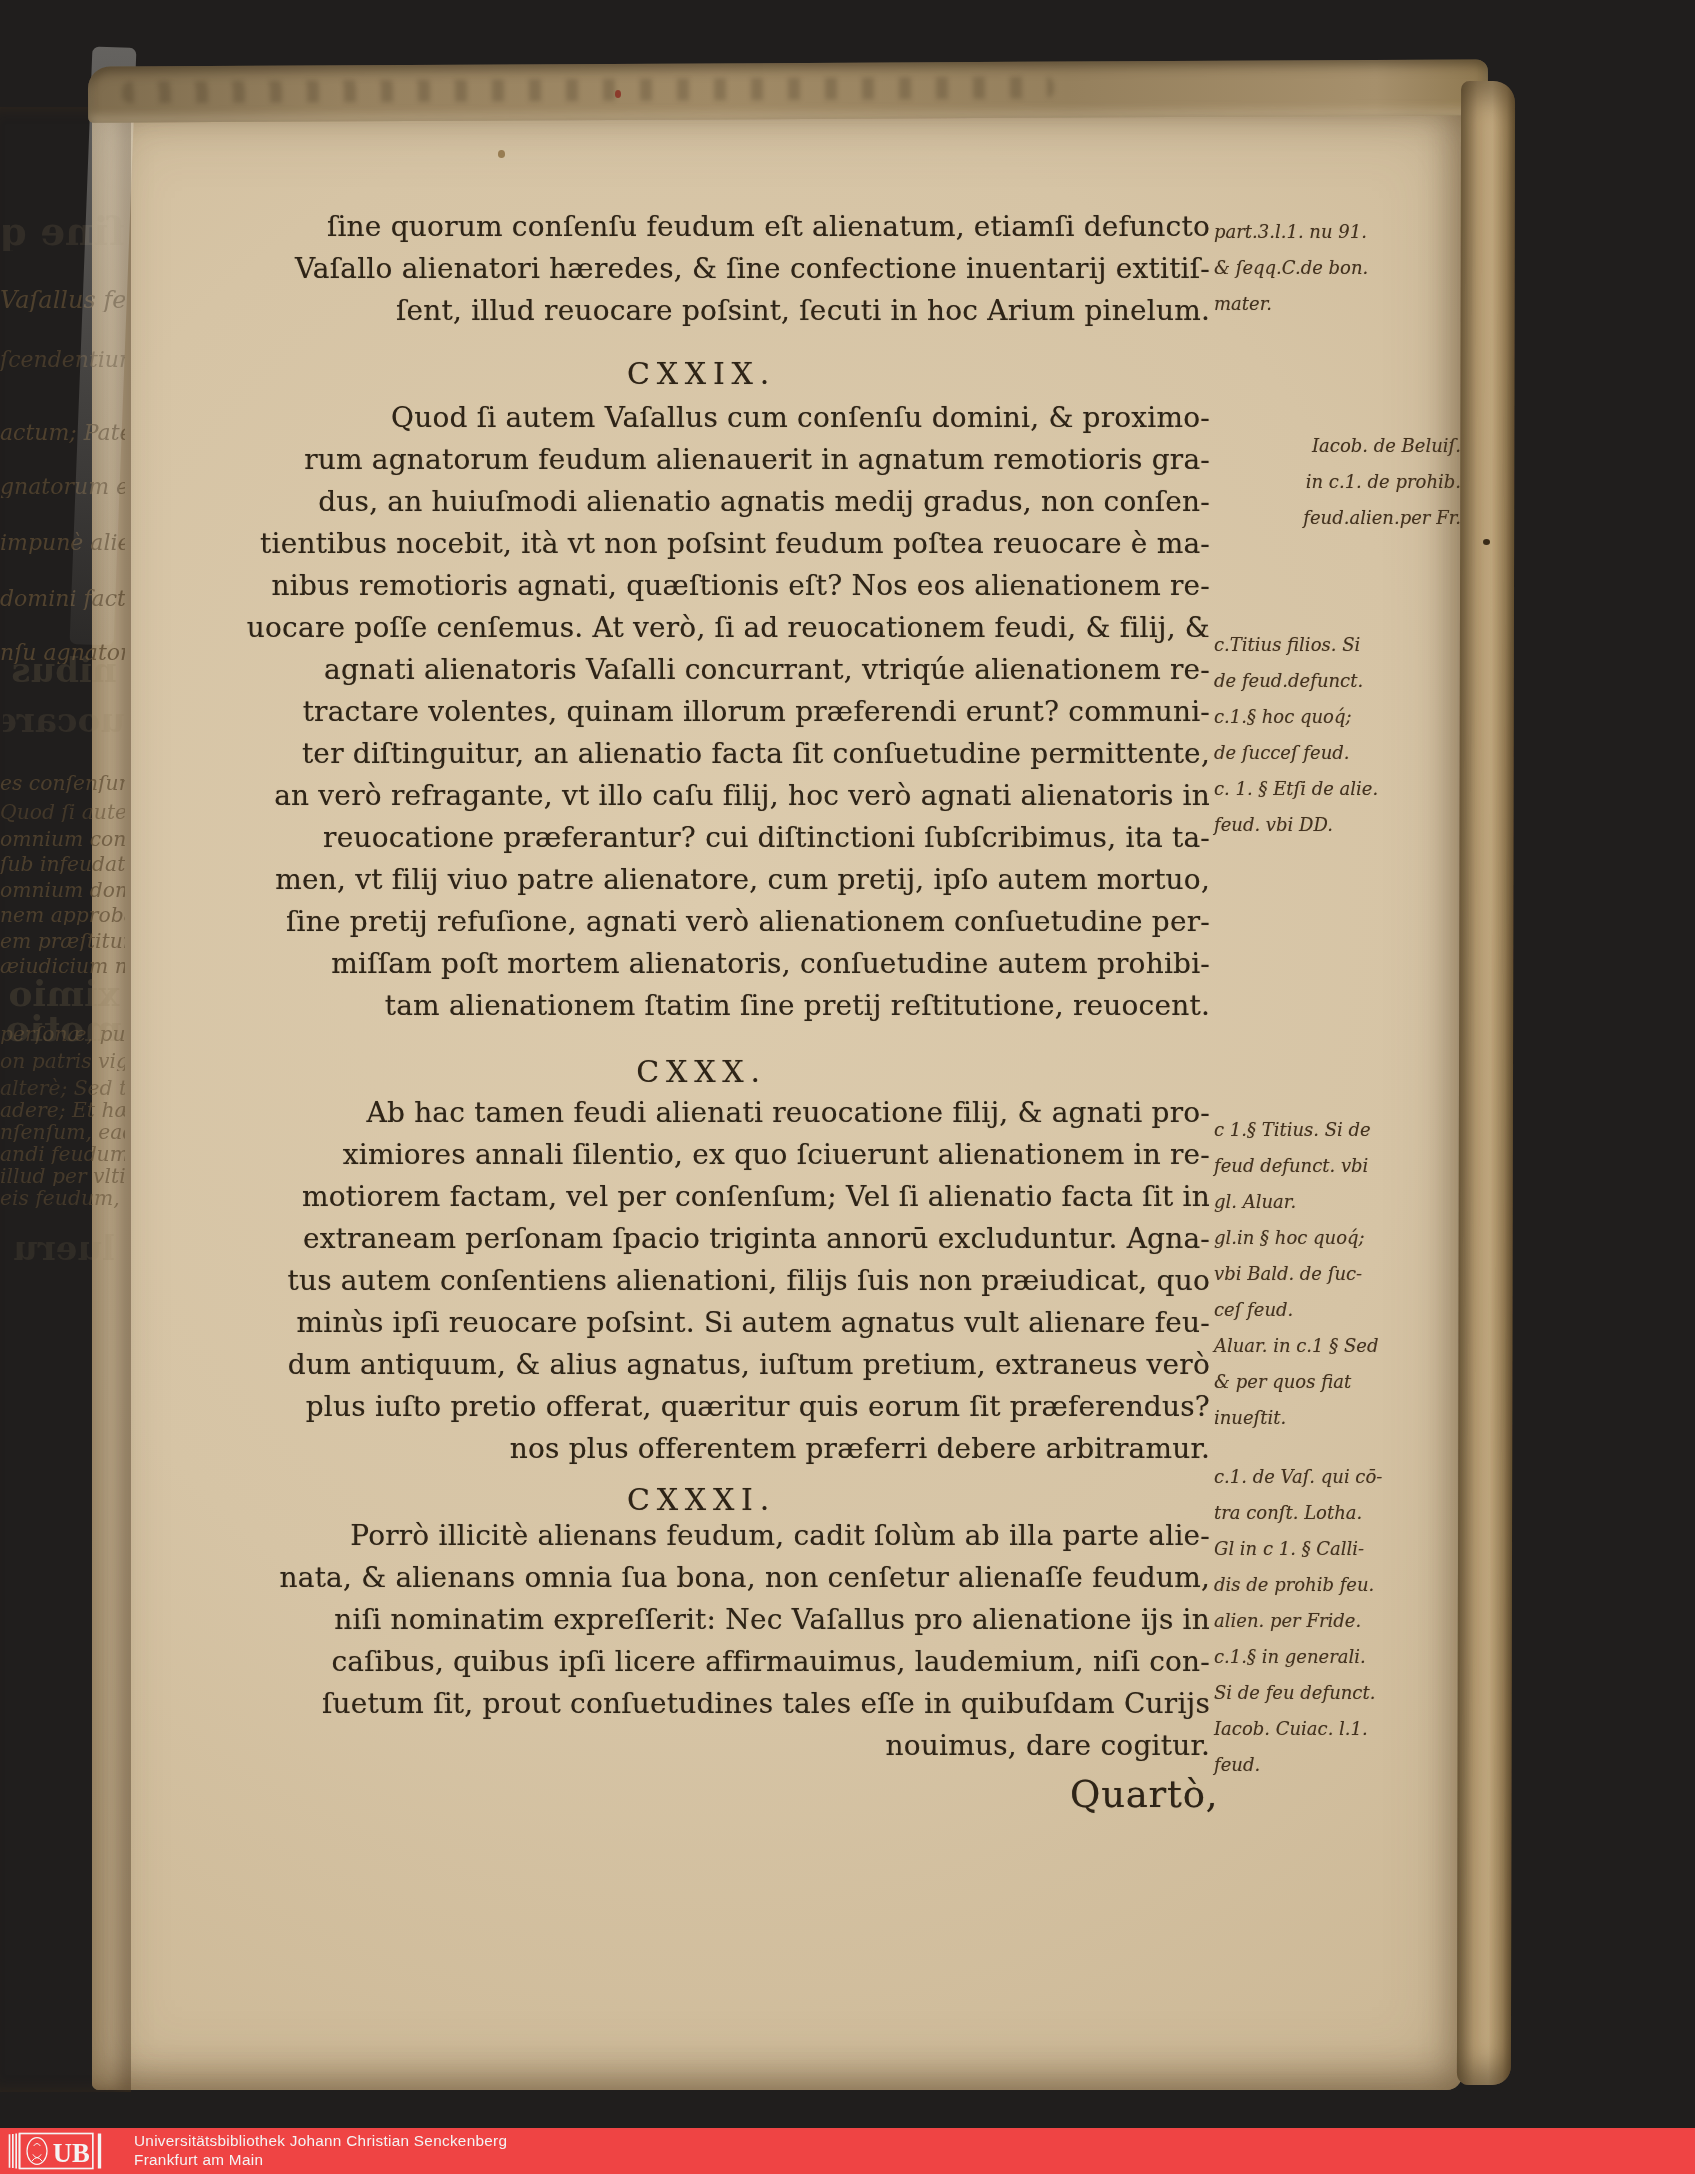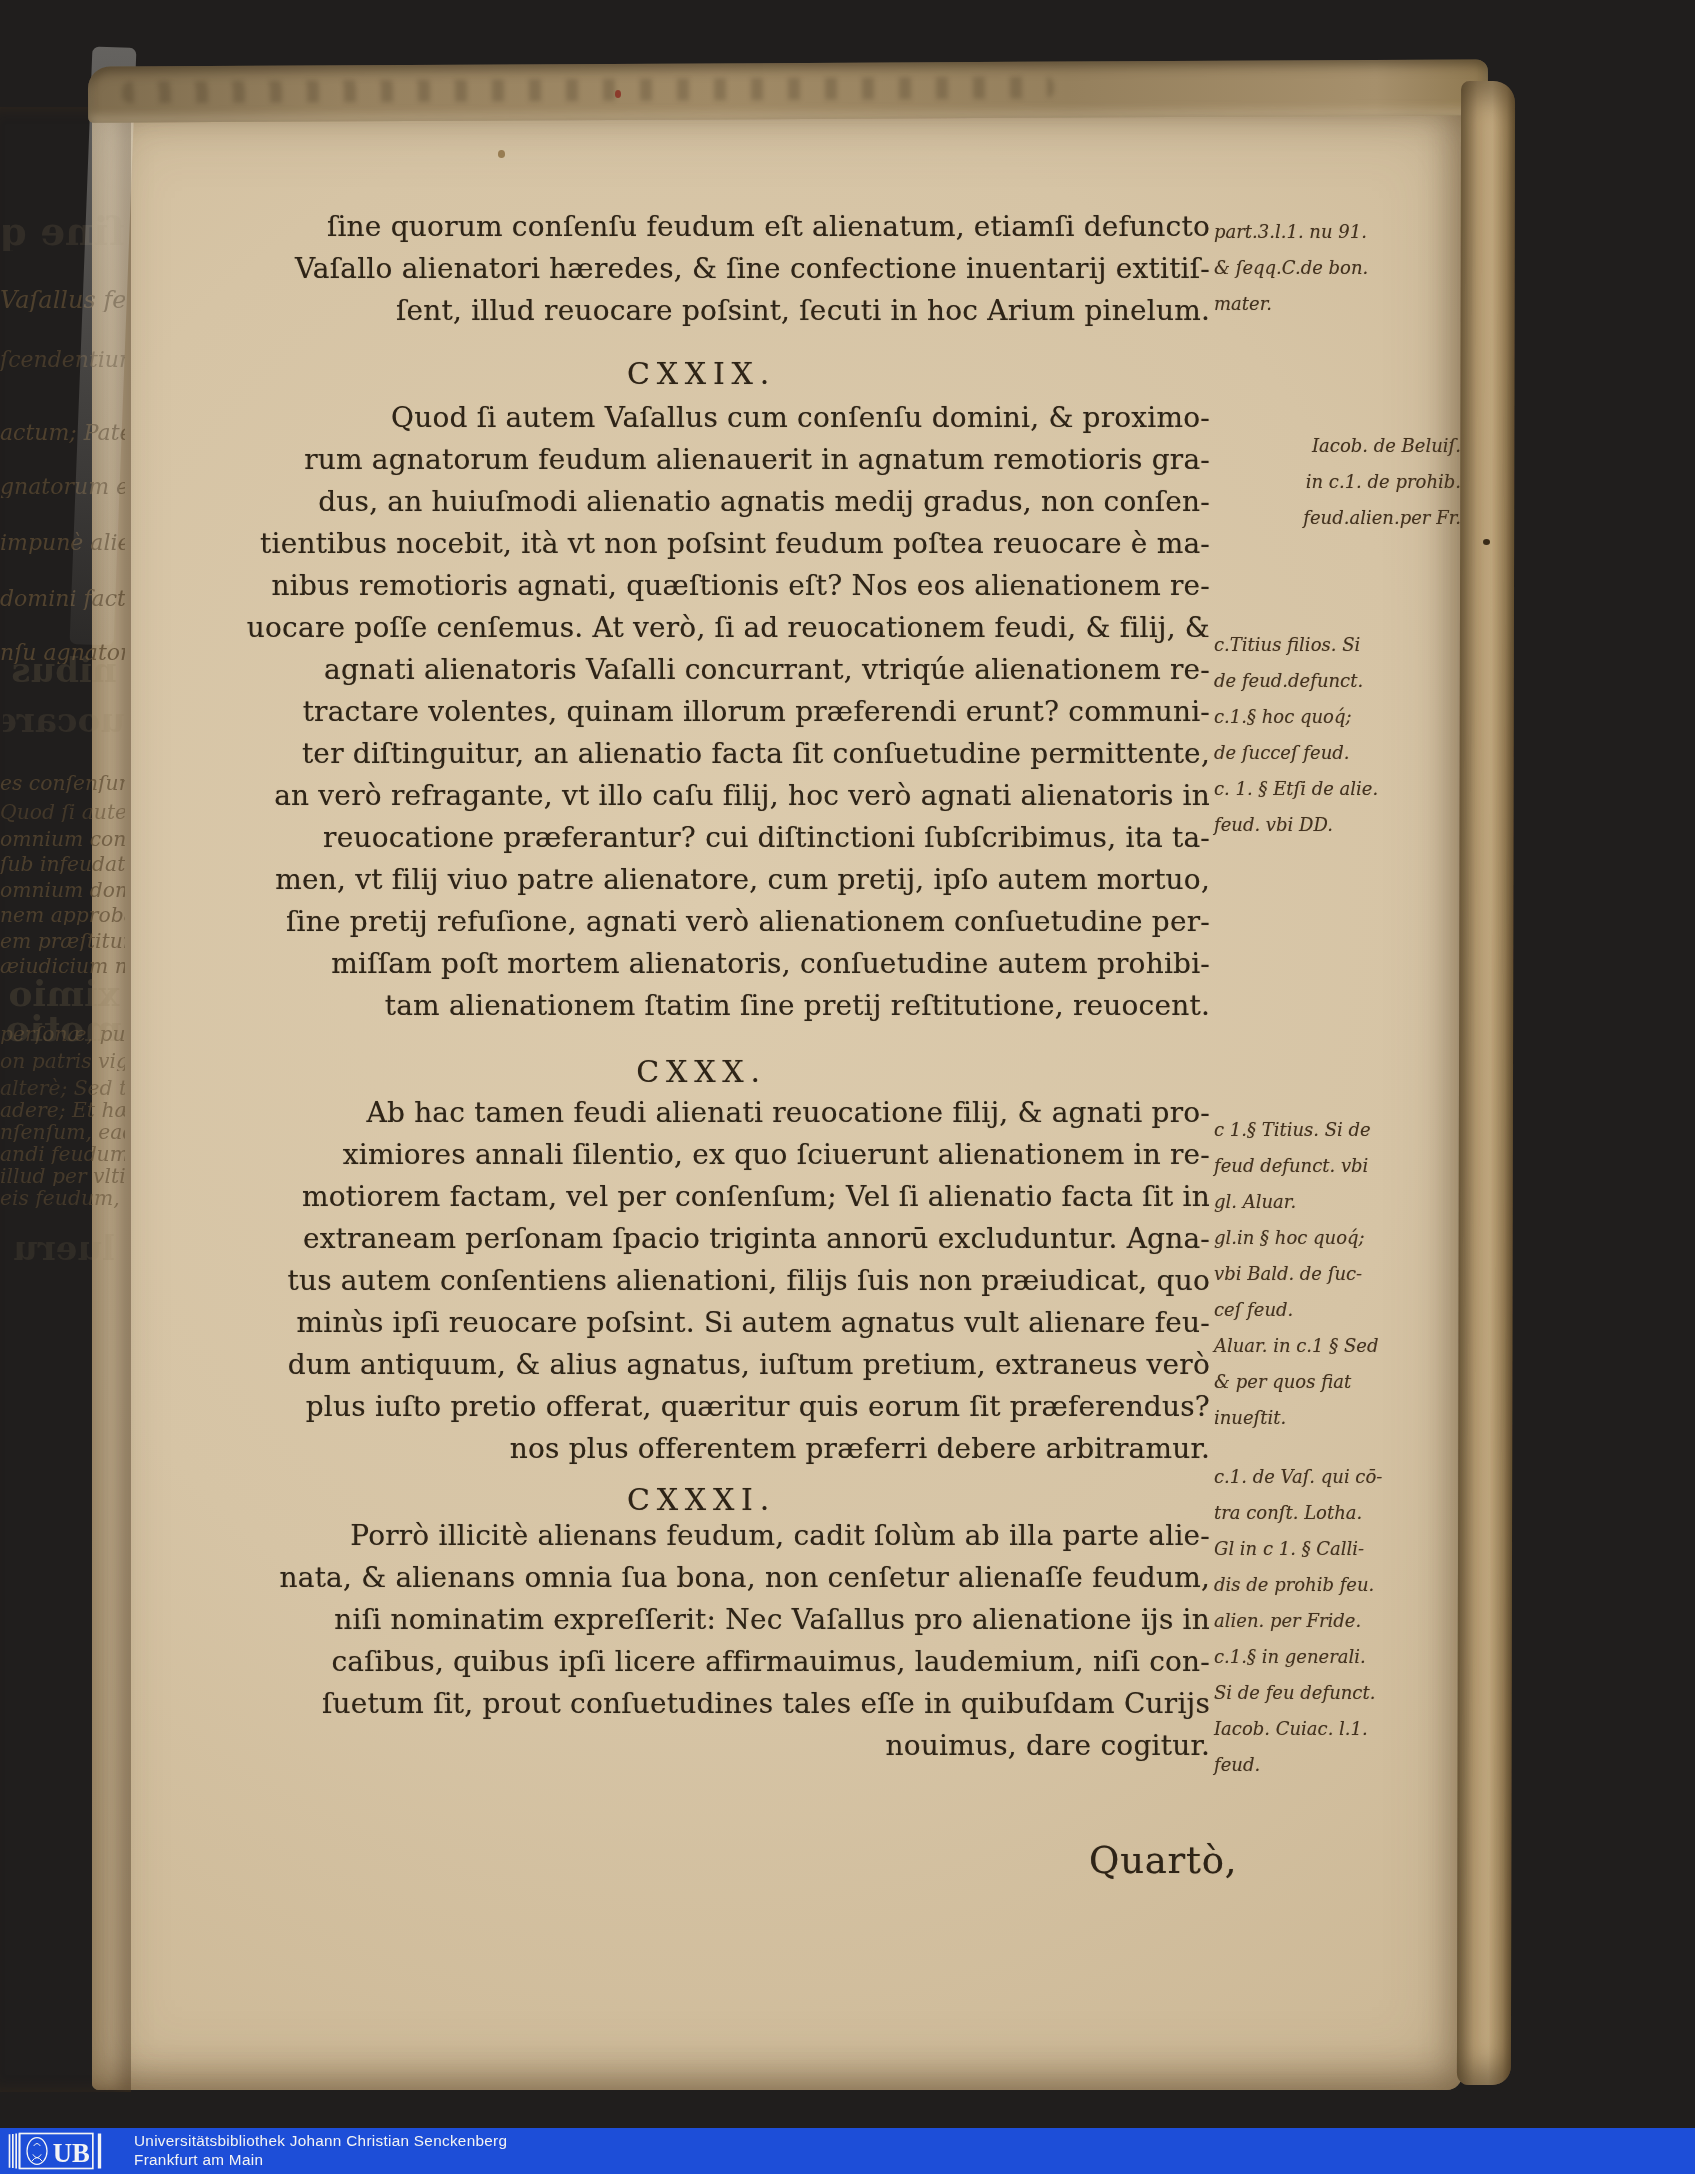--- a/index.html
+++ b/index.html
@@ -42,24 +42,24 @@
   
   .para{position:absolute;left:193px;width:1017px;font-size:28px;line-height:42px;
         color:#2e2417;white-space:nowrap;letter-spacing:0.2px;
         text-shadow:0 0 0.8px rgba(46,36,23,.45);text-align:right;}
   .heading{position:absolute;left:193px;width:1017px;text-align:center;font-size:30px;
         letter-spacing:6.8px;color:#2e2417;white-space:nowrap;
         text-shadow:0 0 0.8px rgba(46,36,23,.45);}
   .mnote{position:absolute;left:1214px;width:247px;font-size:18px;line-height:36px;
         font-style:italic;color:#43321f;white-space:nowrap;
         text-shadow:0 0 0.8px rgba(67,50,31,.4);}
-  .catchword{position:absolute;left:1070px;top:1839px;font-size:37px;color:#2e2417;
-        letter-spacing:0.8px;text-shadow:0 0 0.8px rgba(46,36,23,.5);margin-left:19px;}
+  .catchword{position:absolute;left:1070px;top:1773px;font-size:37px;color:#2e2417;
+        letter-spacing:0.8px;text-shadow:0 0 0.8px rgba(46,36,23,.5);}
   
-  .footer{position:absolute;left:0;top:2128px;width:1695px;height:47px;background:#1d4ed8;}
+  .footer{position:absolute;left:0;top:2128px;width:1695px;height:47px;background:#ef4444;}
   .footer .logo{position:absolute;left:6.8px;top:3.4px;}
   .footer .libtext{position:absolute;left:114px;top:4.2px;color:#f4f4f4;
         font-family:"Liberation Sans",sans-serif;font-size:15.3px;line-height:18.6px;letter-spacing:0.3px;margin-left:20px;}
 </style>
 </head>
 <body>
 
 <div class="stage">
 
   <div class="page"></div>

